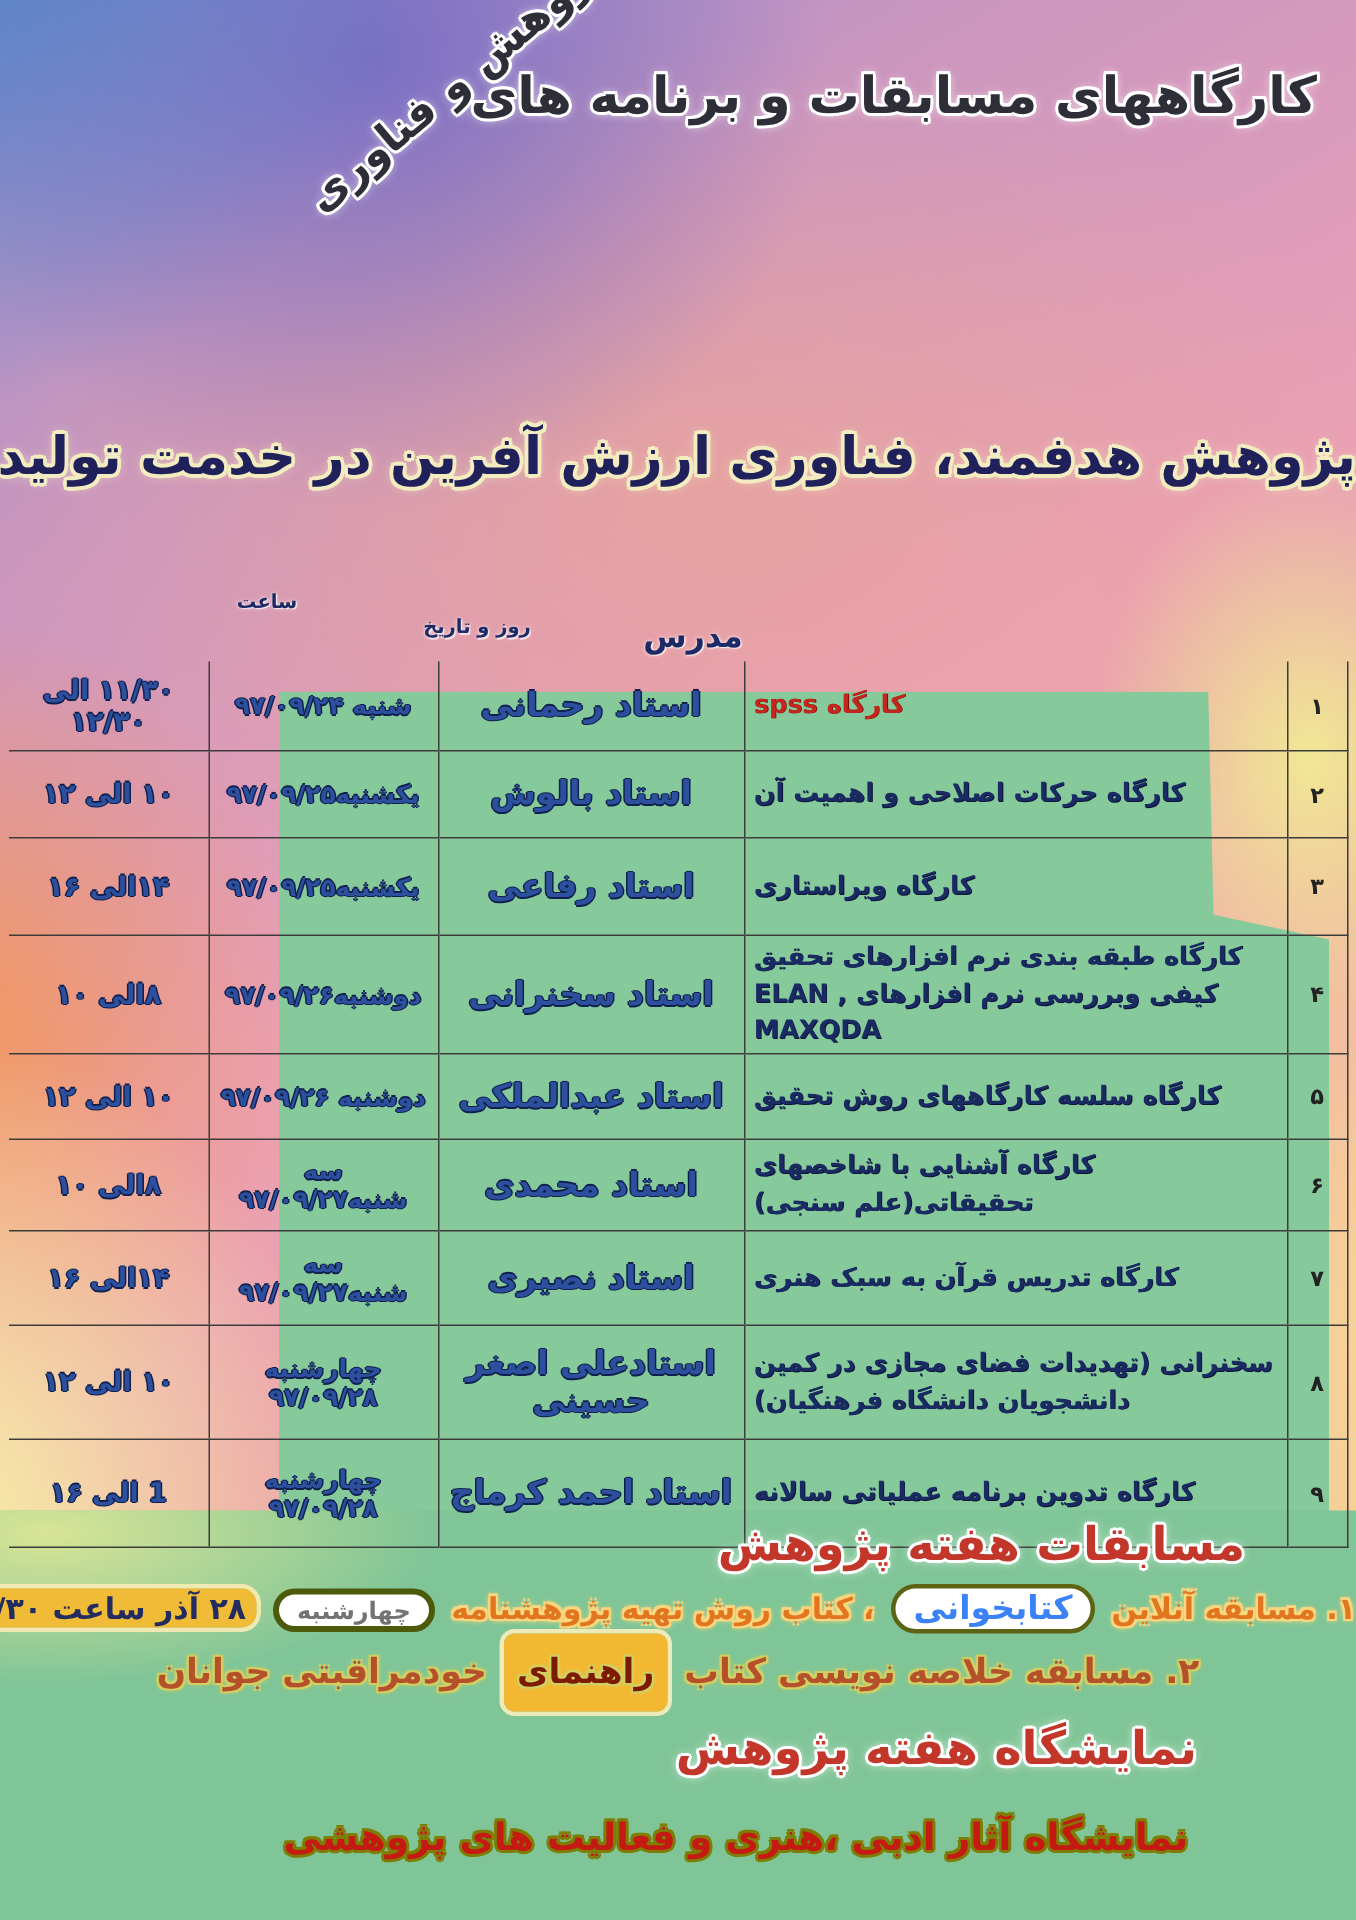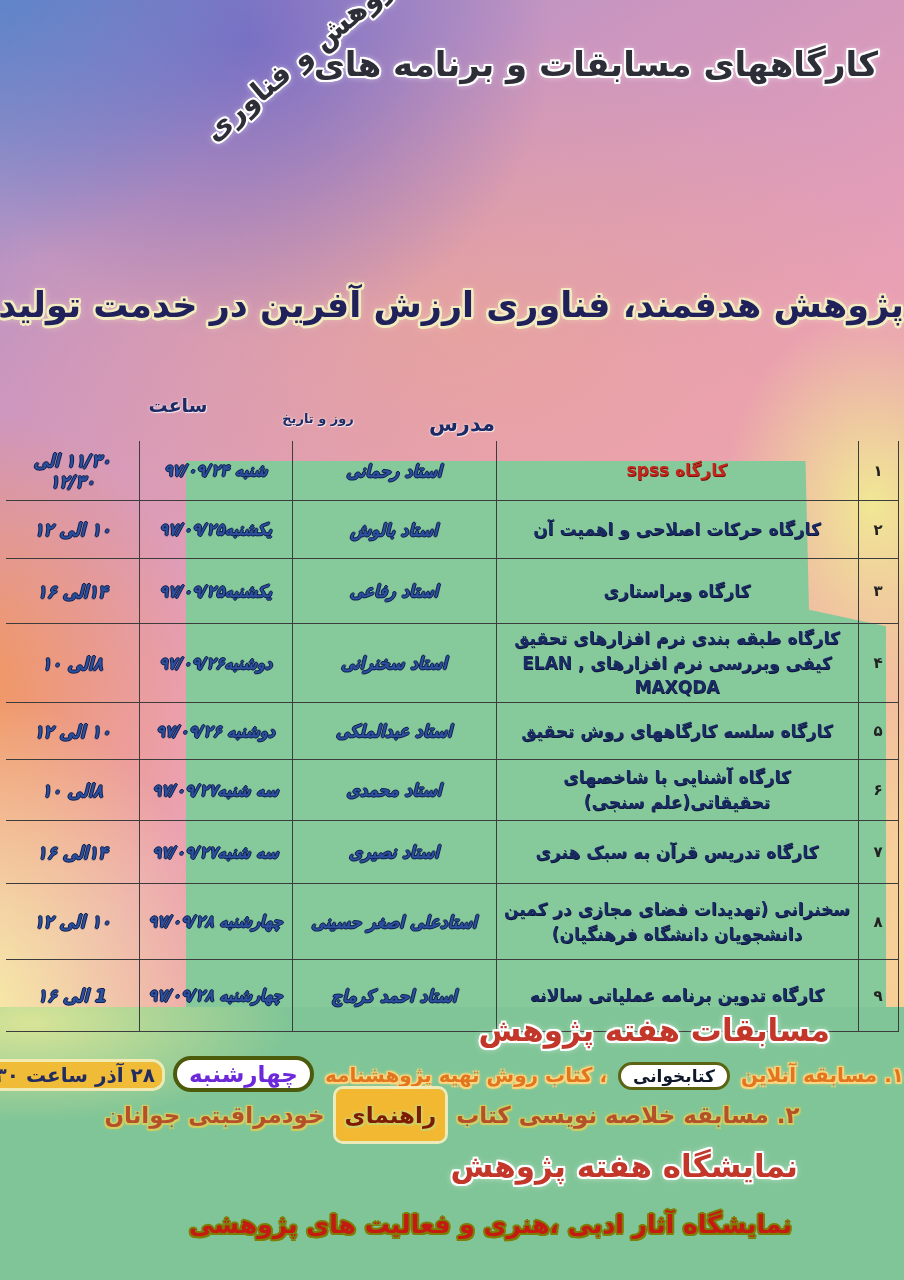--- a/index.html
+++ b/index.html
@@ -34,52 +34,52 @@
     1.5px 1.5px 0 #e05568,-1.5px -1.5px 0 #e05568,1.5px -1.5px 0 #e05568,-1.5px 1.5px 0 #e05568;}
   .slogan{top:285px;left:0;width:904px;text-align:center;font-size:35px;font-weight:bold;color:#20205a;
     text-shadow:2.5px 0 0 #f2ecc0,-2.5px 0 0 #f2ecc0,0 2.5px 0 #f2ecc0,0 -2.5px 0 #f2ecc0,
     2px 2px 0 #f2ecc0,-2px 2px 0 #f2ecc0,2px -2px 0 #f2ecc0,-2px -2px 0 #f2ecc0,0 0 8px #f2ecc0;}
   .section-red{font-size:31px;font-weight:bold;color:#c2372a;}
   #workshops-title{top:388px;right:30px;}
   .col-head{font-weight:bold;color:#1c2b66;text-align:center;
     text-shadow:0 0 3px rgba(255,255,255,.8),1px 1px 0 rgba(255,255,255,.6);}
   #col-instructor{top:412px;left:417px;width:90px;font-size:21px;}
   #col-date{top:411px;left:264px;width:108px;font-size:13px;}
-  #col-time{top:394px;left:146px;width:64px;font-size:19px;}
+  #col-time{top:394px;left:146px;width:64px;font-size:13px;}
   
   #wtable{position:absolute;top:441px;left:6px;width:892px;border-collapse:collapse;table-layout:fixed;}
   #wtable td{border-bottom:1px solid #3c3c3c;border-left:1px solid #3c3c3c;
     direction:rtl;font-weight:bold;vertical-align:middle;padding:2px 6px;overflow:hidden;}
   #wtable td:first-child{border-left:none;}
   #wtable td:last-child{border-right:1px solid #3c3c3c;}
   #wtable tr:nth-child(1) td{height:55px;}
   #wtable tr:nth-child(2) td{height:53px;}
   #wtable tr:nth-child(3) td{height:60px;}
   #wtable tr:nth-child(4) td{height:74px;}
   #wtable tr:nth-child(5) td{height:52px;}
   #wtable tr:nth-child(6) td{height:56px;}
   #wtable tr:nth-child(7) td{height:58px;}
   #wtable tr:nth-child(8) td{height:71px;}
   #wtable tr:nth-child(9) td{height:67px;}
-  .blue-ink{color:#2c4f9e;text-shadow:1px 0 0 #10204d,-1px 0 0 #10204d,0 1px 0 #10204d,0 -1px 0 #10204d;font-style:italic;}
+  .blue-ink{color:#2c4f9e;text-shadow:1px 0 0 #10204d,-1px 0 0 #10204d,0 1px 0 #10204d,0 -1px 0 #10204d;}
   .c-time{text-align:center;font-size:18px;}
   .c-date{text-align:center;font-size:16.5px;}
-  .c-ins{text-align:center;font-size:17px;}
-  .c-ws{text-align:center;font-size:17px;color:#1a2a63;text-shadow:0.6px 0.6px 0 #0a1335;line-height:1.45;}
+  .c-ins{text-align:center;font-size:22px;}
+  .c-ws{text-align:left;font-size:17px;color:#1a2a63;text-shadow:0.6px 0.6px 0 #0a1335;line-height:1.45;}
   .c-ws.red{color:#c3261c;text-shadow:0.6px 0.6px 0 #7a0f08;}
   .c-num{text-align:center;font-size:15px;color:#222;font-weight:600;}
   
   #competitions-title{top:1012px;right:74px;}
   .comp-line{width:904px;text-align:center;direction:rtl;white-space:nowrap;font-weight:bold;}
   #comp-line-1{top:1056px;left:0;font-size:20px;}
   .orange-seg{color:#e2751f;
     text-shadow:0 0 4px #ffe08a,0 0 4px #ffd870,1.5px 1.5px 0 #f6d080,-1.5px -1.5px 0 #f6d080,1.5px -1.5px 0 #f6d080,-1.5px 1.5px 0 #f6d080;}
   .pill{display:inline-block;background:#fff;border-radius:18px;padding:1px 12px;margin:0 4px;font-weight:bold;}
-  .pill-olive{color:#0f172a;border:3px solid #5c6414;font-size:17px;}
-  .pill-dark{color:#6d28d9;border:4px solid #4c5a0c;font-size:23px;}
+  .pill-olive{color:#3b82f6;border:3px solid #5c6414;font-size:22px;}
+  .pill-dark{color:#737373;border:4px solid #4c5a0c;font-size:16px;}
   .navy-gold{color:#222c60;background:#f0bc38;border-radius:10px;padding:1px 7px;
     box-shadow:0 0 0 3px rgba(248,236,180,.9);}
   #comp-line-2{top:1102px;left:0;font-size:23px;color:#b4512b;
     text-shadow:0 0 4px #d6d46a,1.5px 1.5px 0 #cfcd60,-1.5px -1.5px 0 #cfcd60,1.5px -1.5px 0 #cfcd60,-1.5px 1.5px 0 #cfcd60;}
   .gold-hl{background:#f2b832;color:#7d1a02;border-radius:7px;padding:13px 9px;margin:0 3px;
     box-shadow:0 0 0 3px rgba(248,238,190,.9);}
   
   #exhibition-title{top:1148px;right:106px;}
   #exhibition-sub{top:1210px;right:112px;font-size:25px;font-weight:bold;color:#c41a12;white-space:nowrap;
     text-shadow:2px 0 0 #7e7e06,-2px 0 0 #7e7e06,0 2px 0 #7e7e06,0 -2px 0 #7e7e06,

